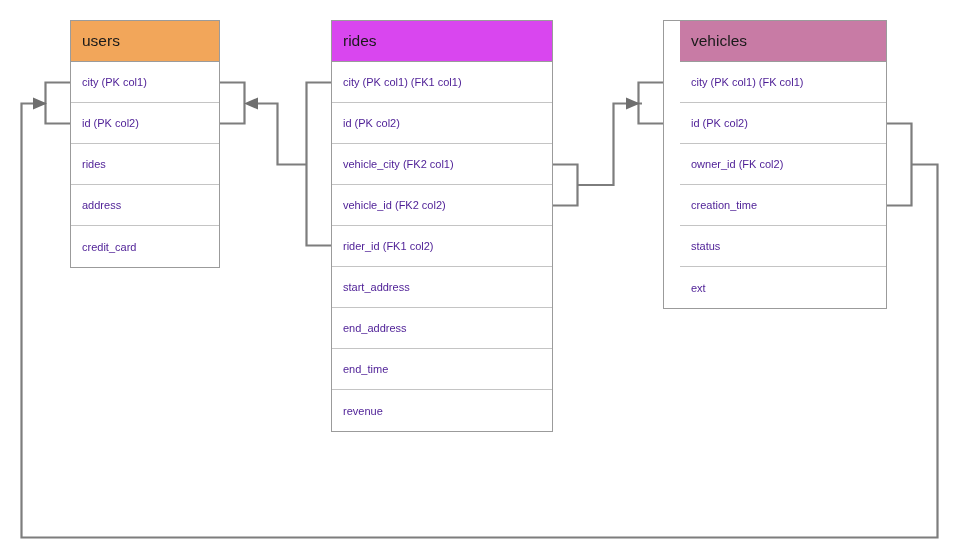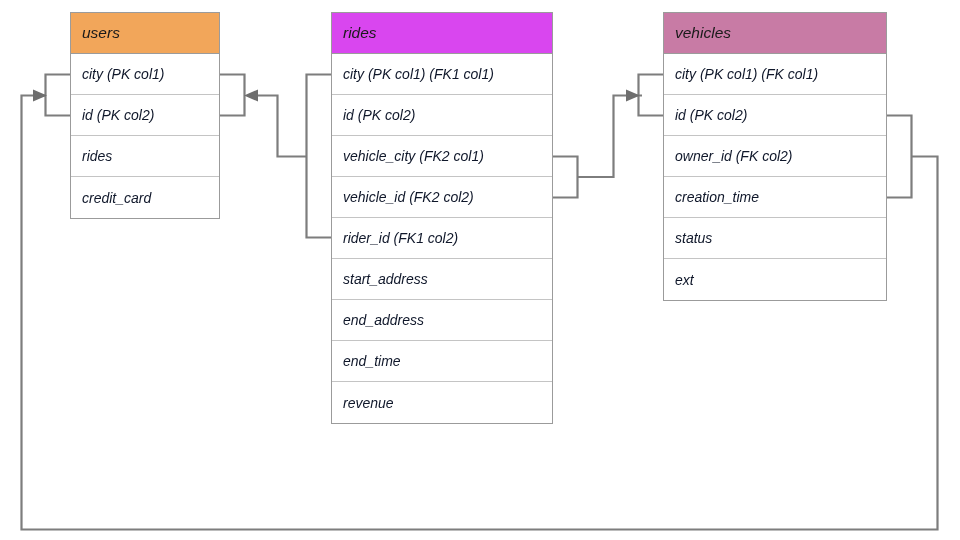--- a/index.html
+++ b/index.html
@@ -3,21 +3,21 @@
 <meta charset="utf-8">
 <style>
   html,body{margin:0;padding:0;}
   body{
     width:960px;height:540px;
     background:#ffffff;
     font-family:"Liberation Sans", sans-serif;
     overflow:hidden;
     position:relative;
   }
-  #canvas{position:absolute;left:0;top:0;width:960px;height:468px;font-style:italic;}
+  #canvas{position:absolute;left:0;top:8px;width:960px;height:468px;}
   .table-box{
     position:absolute;
     border:1px solid #9b9b9b;
     box-sizing:border-box;
     background:#ffffff;
     z-index:3;
   }
   .tbl-header{
     height:41px;
     box-sizing:border-box;
@@ -25,22 +25,22 @@
     padding-left:11px;
     font-size:15.5px;
     color:#1a1a1a;
     border-bottom:1px solid #9b9b9b;
   }
   .tbl-row{
     height:41px;
     box-sizing:border-box;
     display:flex;align-items:center;
     padding-left:11px;
-    font-size:14px;
-    color:#0f172a;
+    font-size:11px;
+    color:#4c1d95;
     border-bottom:1px solid #c4c4c4;
     background:#ffffff;
   }
   .tbl-row.last{border-bottom:none;align-items:center;}
   svg.edges{position:absolute;left:0;top:0;width:960px;height:540px;z-index:1;overflow:visible;}
   svg.edges path, svg.edges line{fill:none;stroke:#7d7d7d;stroke-width:2.2;}
   svg.edges polygon{fill:#6e6e6e;}
 </style>
 </head>
 <body>
@@ -90,20 +90,23 @@
     </div>
     <div class="tbl-row">
       <span>city (PK col1)</span>
     </div>
     <div class="tbl-row">
       <span>id (PK col2)</span>
     </div>
     <div class="tbl-row">
       <span>rides</span>
     </div>
+    <div class="tbl-row">
+      <span>address</span>
+    </div>
     <div class="tbl-row last">
       <span>credit_card</span>
     </div>
   </div>
 
   <div class="table-box" id="tbl-rides" style="left: 331px; top: 12px; width: 222px;">
     <div class="tbl-header" style="background: #d946ef;">
       <span>rides</span>
     </div>
     <div class="tbl-row">
@@ -128,21 +131,21 @@
       <span>end_address</span>
     </div>
     <div class="tbl-row">
       <span>end_time</span>
     </div>
     <div class="tbl-row last">
       <span>revenue</span>
     </div>
   </div>
 
-  <div class="table-box" id="tbl-vehicles" style="left: 663px; top: 12px; width: 224px;">
+  <div class="table-box" id="tbl-vehicles" style="left: 663px; top: 12px; width: 224px; padding-left: 16px;">
     <div class="tbl-header" style="background: rgb(200, 123, 165);">
       <span>vehicles</span>
     </div>
     <div class="tbl-row">
       <span>city (PK col1) (FK col1)</span>
     </div>
     <div class="tbl-row">
       <span>id (PK col2)</span>
     </div>
     <div class="tbl-row">

